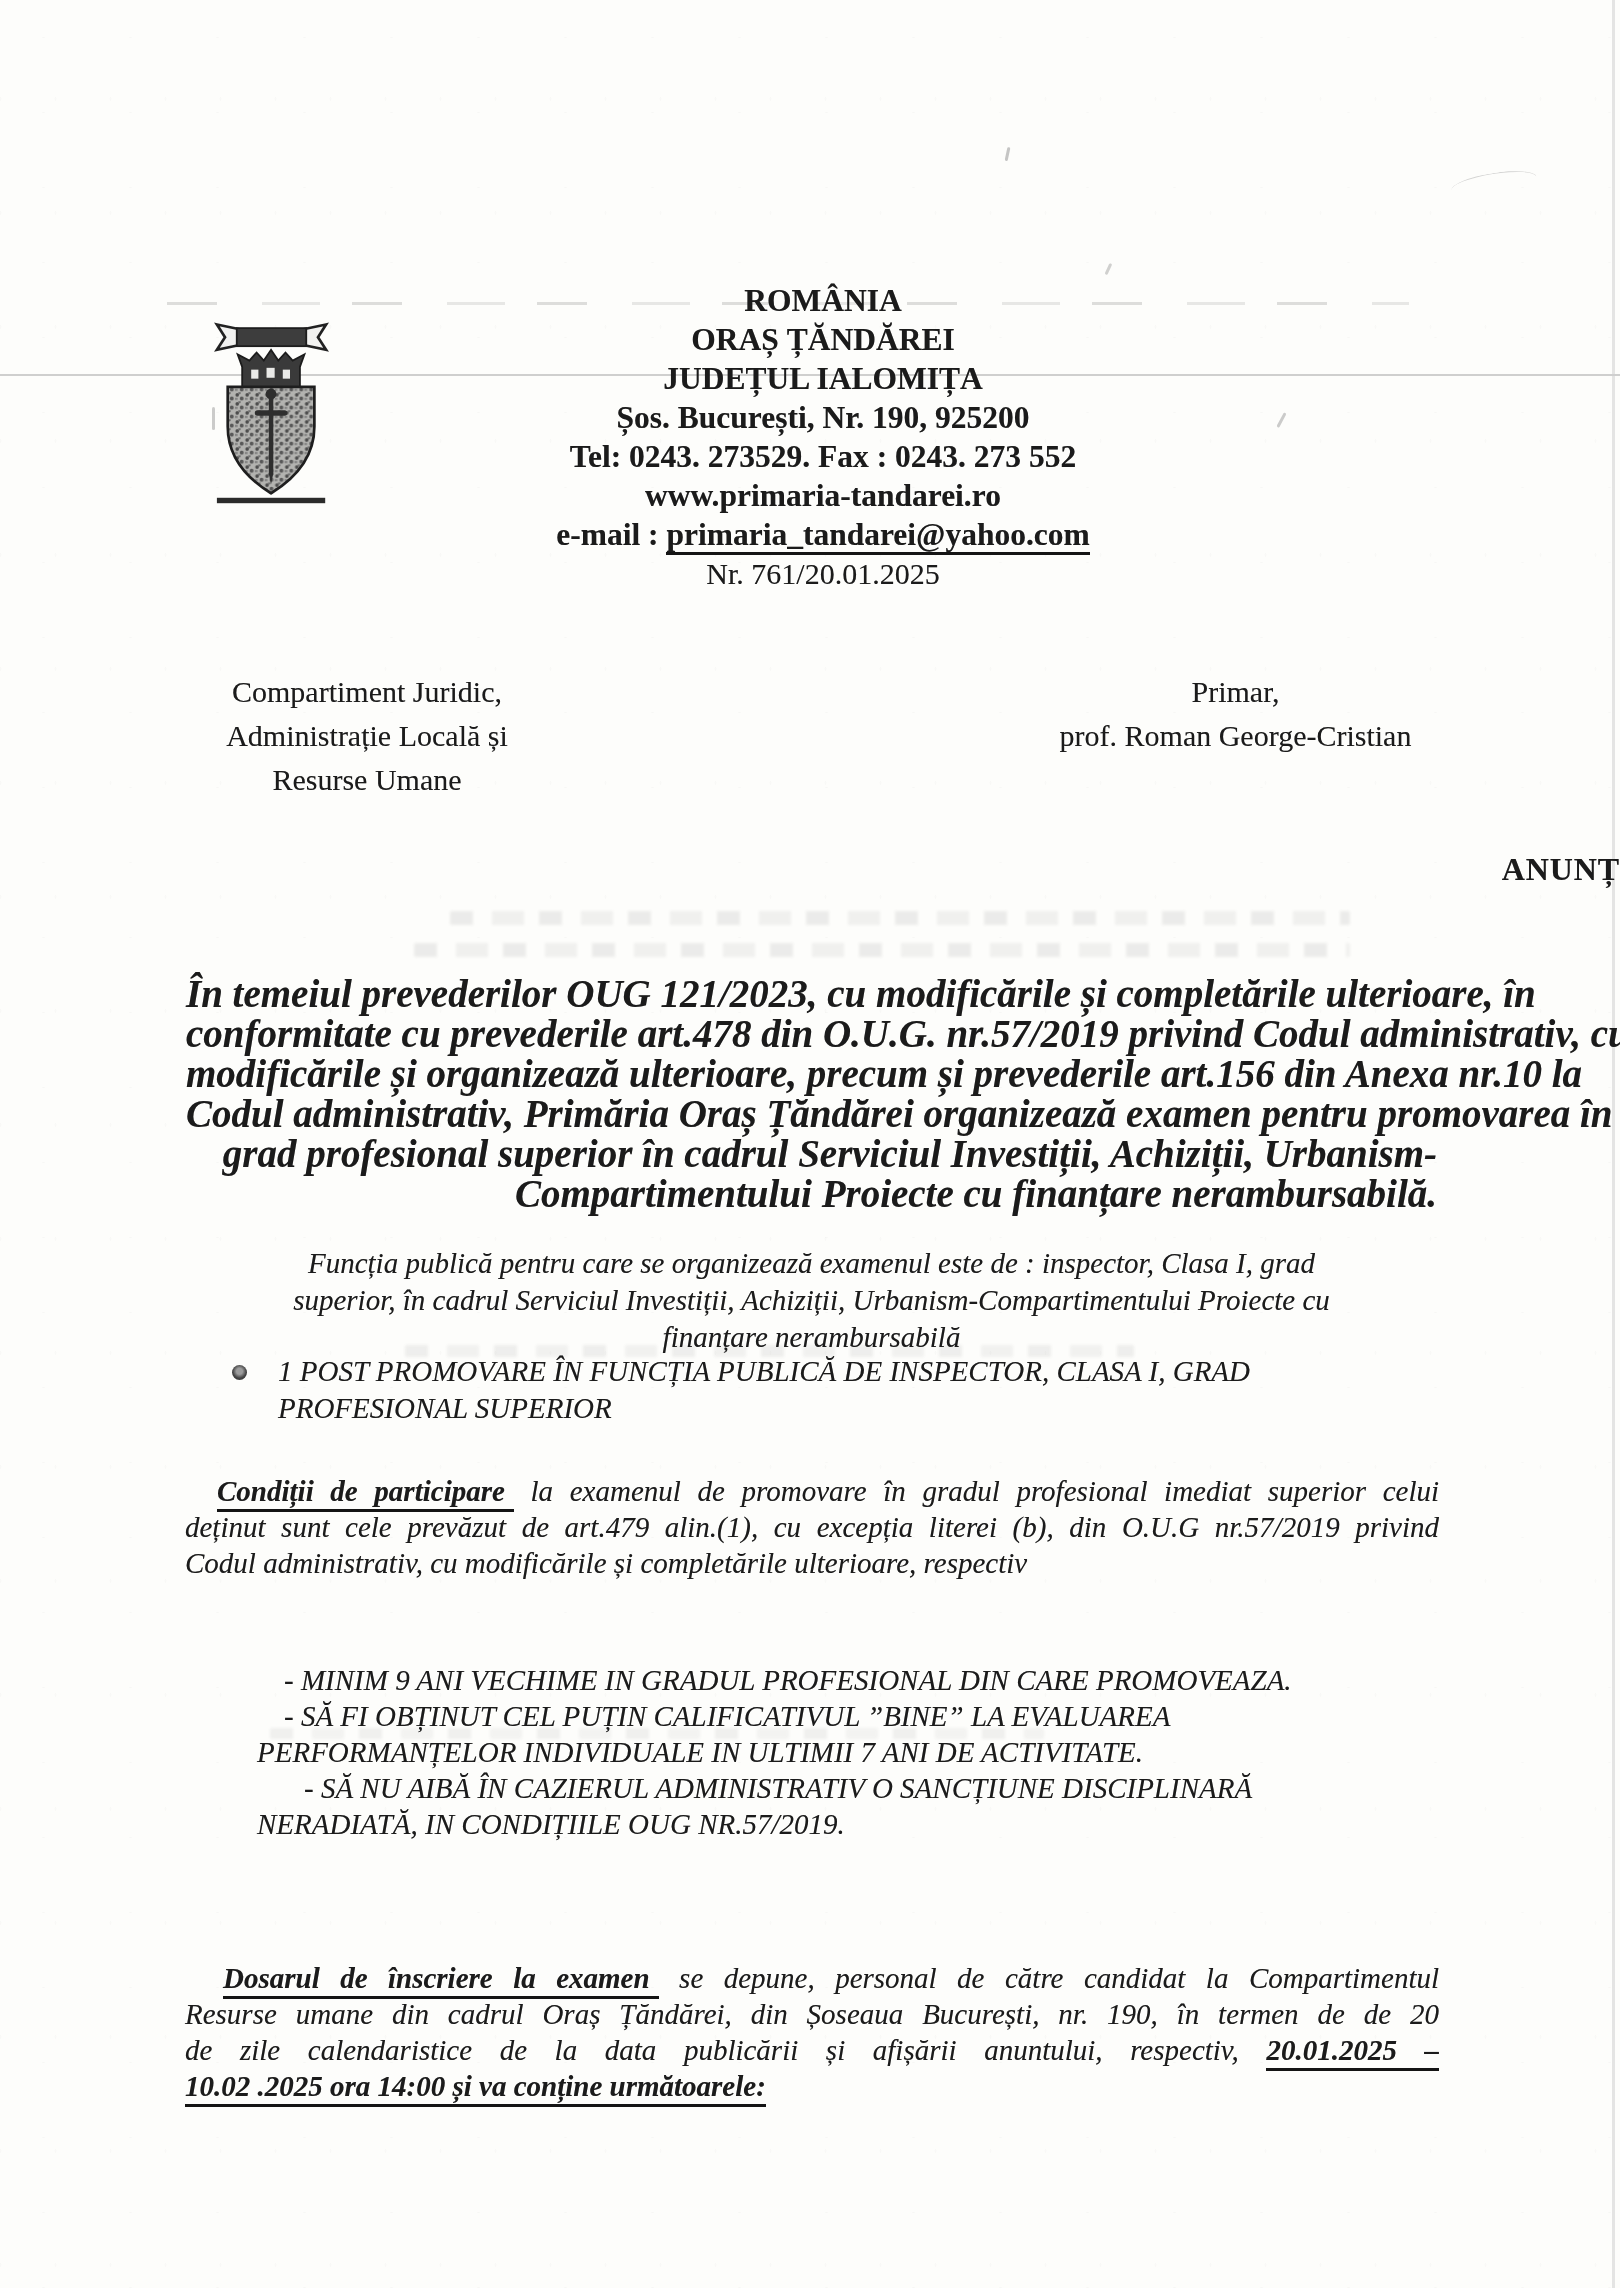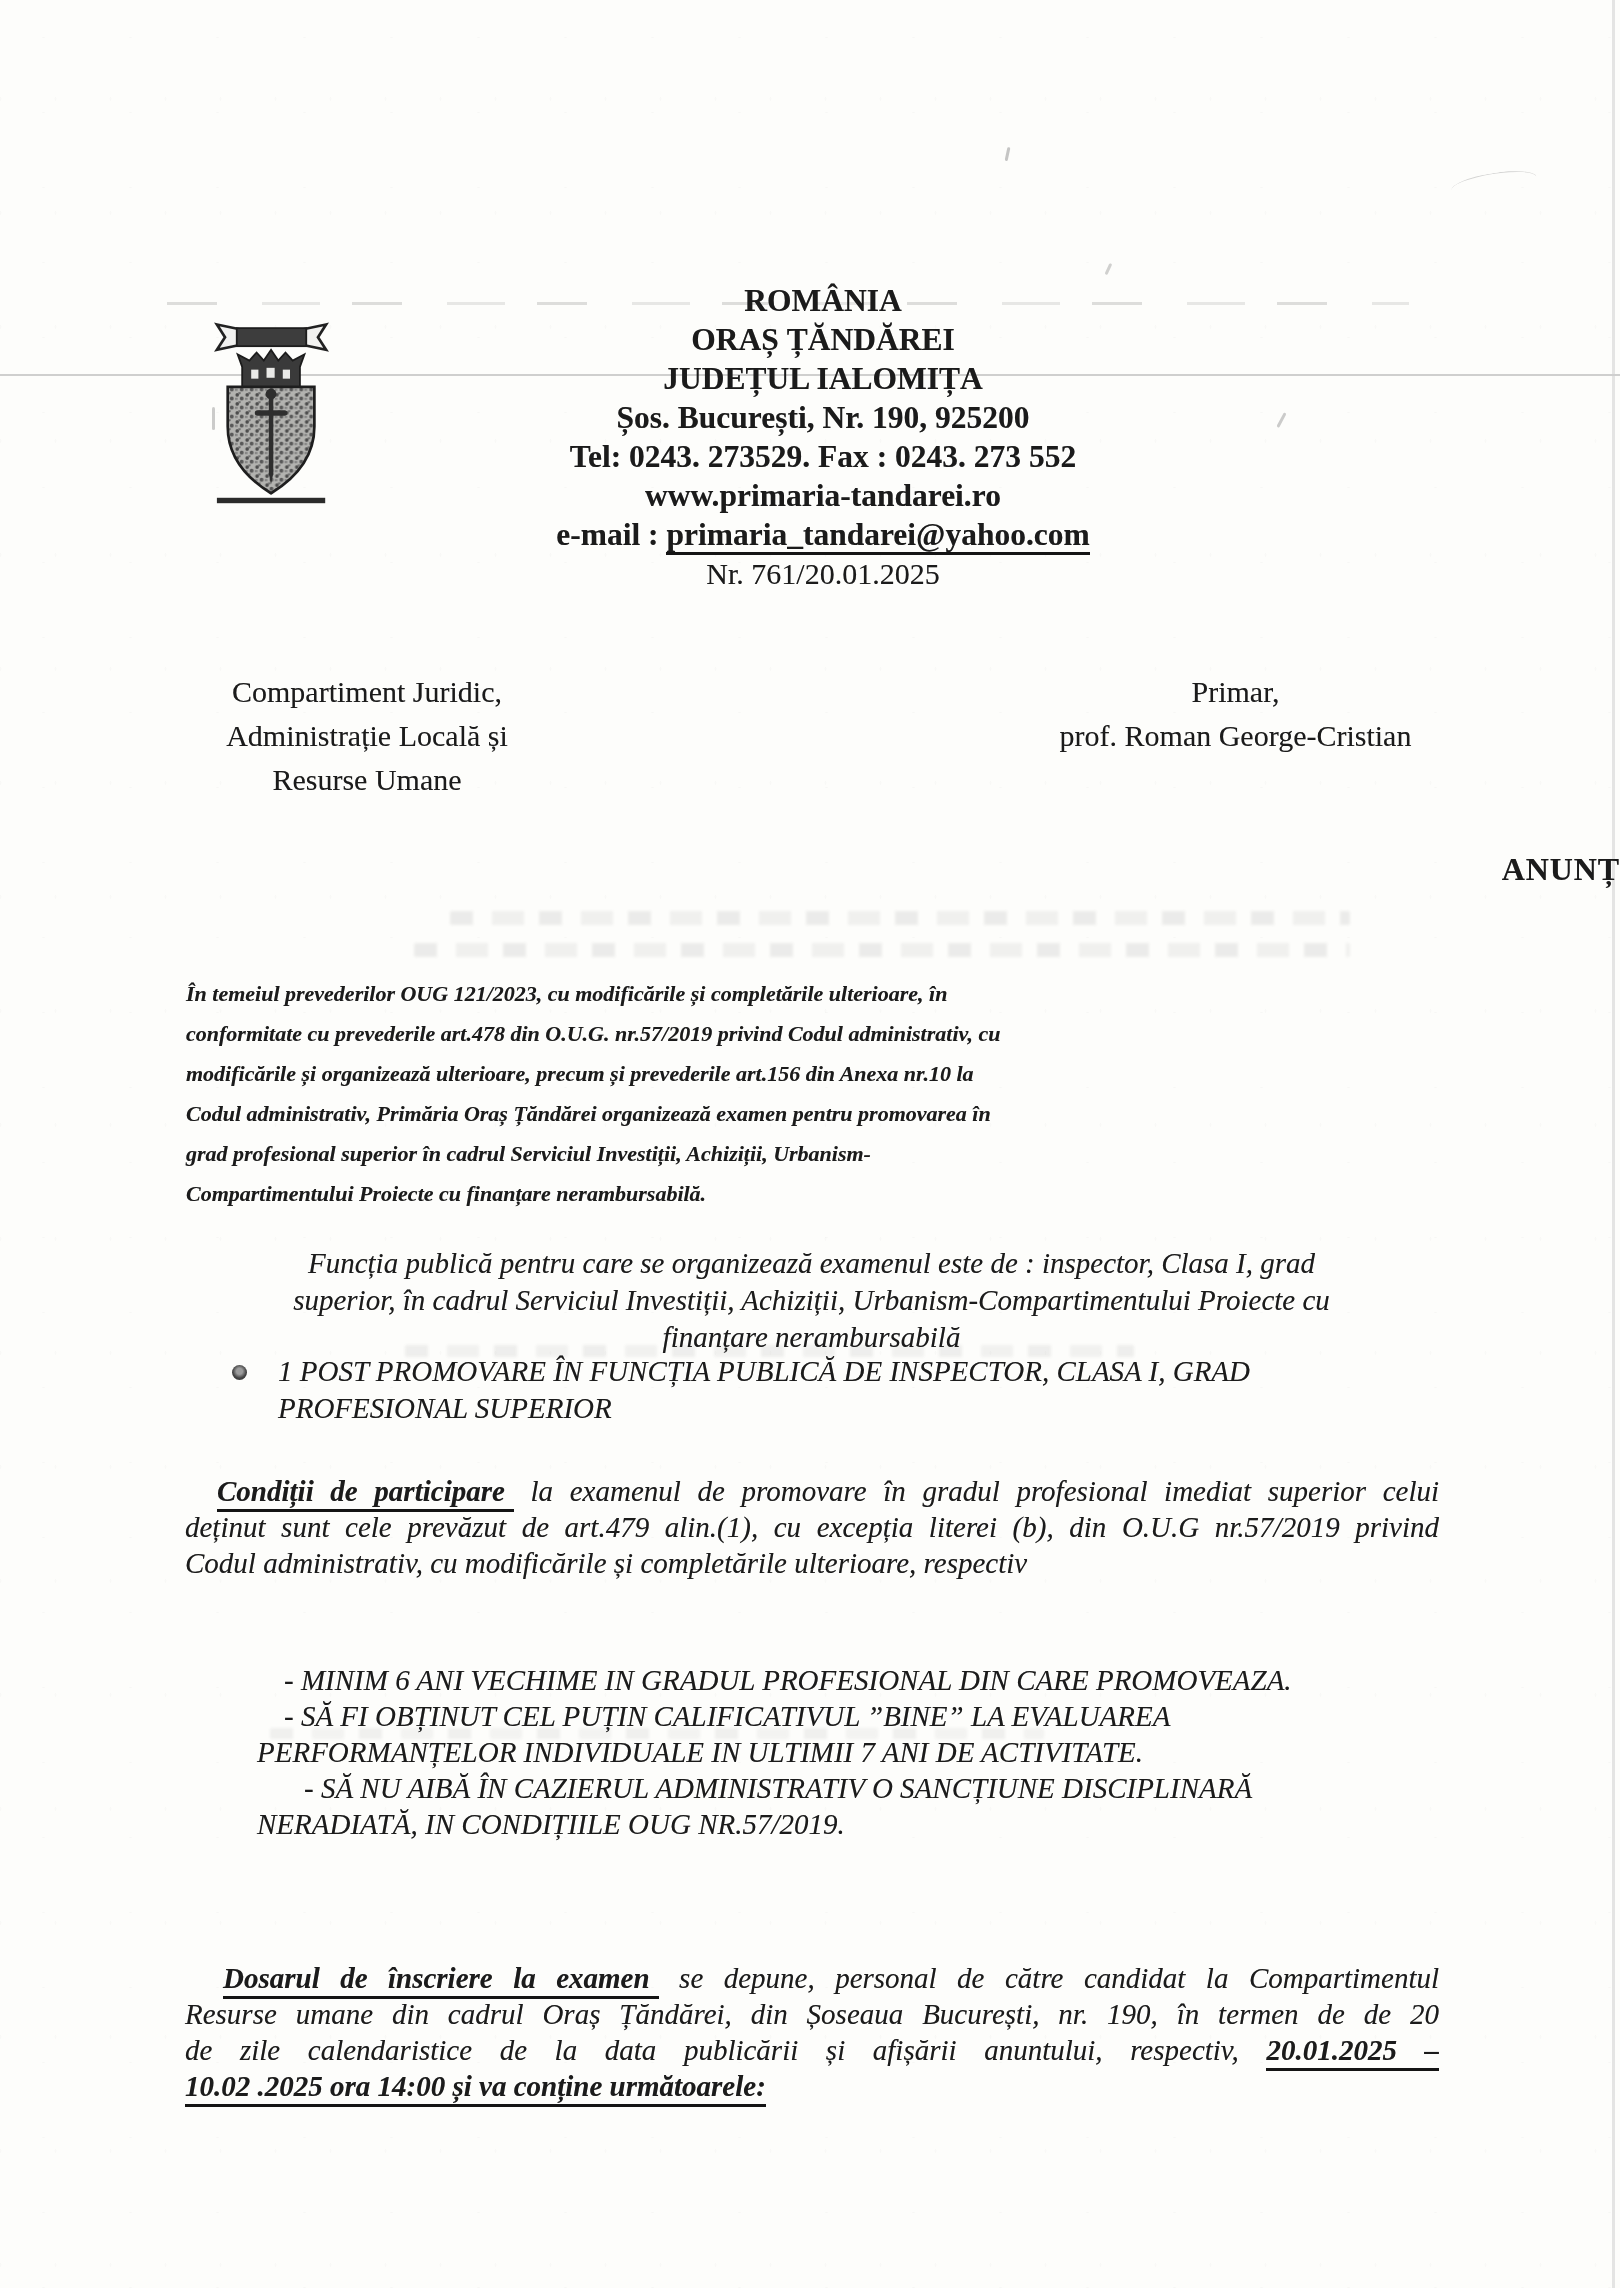--- a/index.html
+++ b/index.html
@@ -42,22 +42,22 @@
   
   .sig{position:absolute;font-size:30px;line-height:44px;text-align:center;}
   .sig-left{left:196px;top:670px;width:342px;}
   .sig-right{left:1015px;top:670px;width:441px;}
   
   .title{position:absolute;left:0;top:851px;width:1620px;text-align:right;
          font-weight:bold;font-size:32px;letter-spacing:0.9px;}
   
   .nw{white-space:nowrap;}
   .jl{text-align:justify;text-align-last:justify;}
-  .p-legal{position:absolute;left:186px;top:974px;width:1251px;text-align:left;
-           font-weight:bold;font-style:italic;font-size:22px;line-height:40px;}
+  .p-legal{position:absolute;left:186px;top:974px;width:1251px;text-align:right;
+           font-weight:bold;font-style:italic;font-size:39px;line-height:40px;}
   .p-pos{position:absolute;left:186px;top:1245px;width:1251px;text-align:center;
          font-style:italic;font-size:29px;line-height:37px;}
   .bullet-dot{position:absolute;left:232px;top:1365px;width:15.3px;height:15.3px;border-radius:50%;
     background:radial-gradient(circle at 50% 42%,#9c9c9c 0 26%,#454545 58%,#2b2b2b 100%);}
   .bullet-text{position:absolute;left:278px;top:1353px;width:1179px;
                font-style:italic;font-size:29px;line-height:37px;}
   .p-cond{position:absolute;left:185px;top:1473px;width:1254px;
           font-style:italic;font-size:29px;line-height:36px;}
   .ind-36{padding-left:32px;}
   .lead-u{font-weight:bold;border-bottom:3.6px solid #141414;padding:0 9px 1.8px 0;}
@@ -157,21 +157,21 @@
     <div class="nw">PROFESIONAL SUPERIOR</div>
   </div>
 
   <div class="p-cond">
     <div class="jl ind-36"><span class="lead-u">Condiții de participare</span> <span>la examenul de promovare în gradul profesional imediat superior celui</span></div>
     <div class="jl">deținut sunt cele prevăzut de art.479 alin.(1), cu excepția literei (b), din O.U.G nr.57/2019 privind</div>
     <div class="nw">Codul administrativ, cu modificările și completările ulterioare, respectiv</div>
   </div>
 
   <div class="reqs">
-    <div class="nw req-i1">- MINIM 6 ANI VECHIME IN GRADUL PROFESIONAL DIN CARE PROMOVEAZA.</div>
+    <div class="nw req-i1">- MINIM 9 ANI VECHIME IN GRADUL PROFESIONAL DIN CARE PROMOVEAZA.</div>
     <div class="nw req-i1">- SĂ FI OBȚINUT CEL PUȚIN CALIFICATIVUL ”BINE” LA EVALUAREA</div>
     <div class="nw">PERFORMANȚELOR INDIVIDUALE IN ULTIMII 7 ANI DE ACTIVITATE.</div>
     <div class="nw req-i2">- SĂ NU AIBĂ ÎN CAZIERUL ADMINISTRATIV O SANCȚIUNE DISCIPLINARĂ</div>
     <div class="nw">NERADIATĂ, IN CONDIȚIILE OUG NR.57/2019.</div>
   </div>
 
   <div class="p-dos">
     <div class="jl ind-42"><span class="lead-u">Dosarul de înscriere la examen</span> <span>se depune, personal de către candidat la Compartimentul</span></div>
     <div class="jl">Resurse umane din cadrul Oraș Țăndărei, din Șoseaua București, nr. 190, în termen de de 20</div>
     <div class="jl"><span>de zile calendaristice de la data publicării și afișării anuntului, respectiv,</span> <span class="dates-u">20.01.2025 –</span></div>

